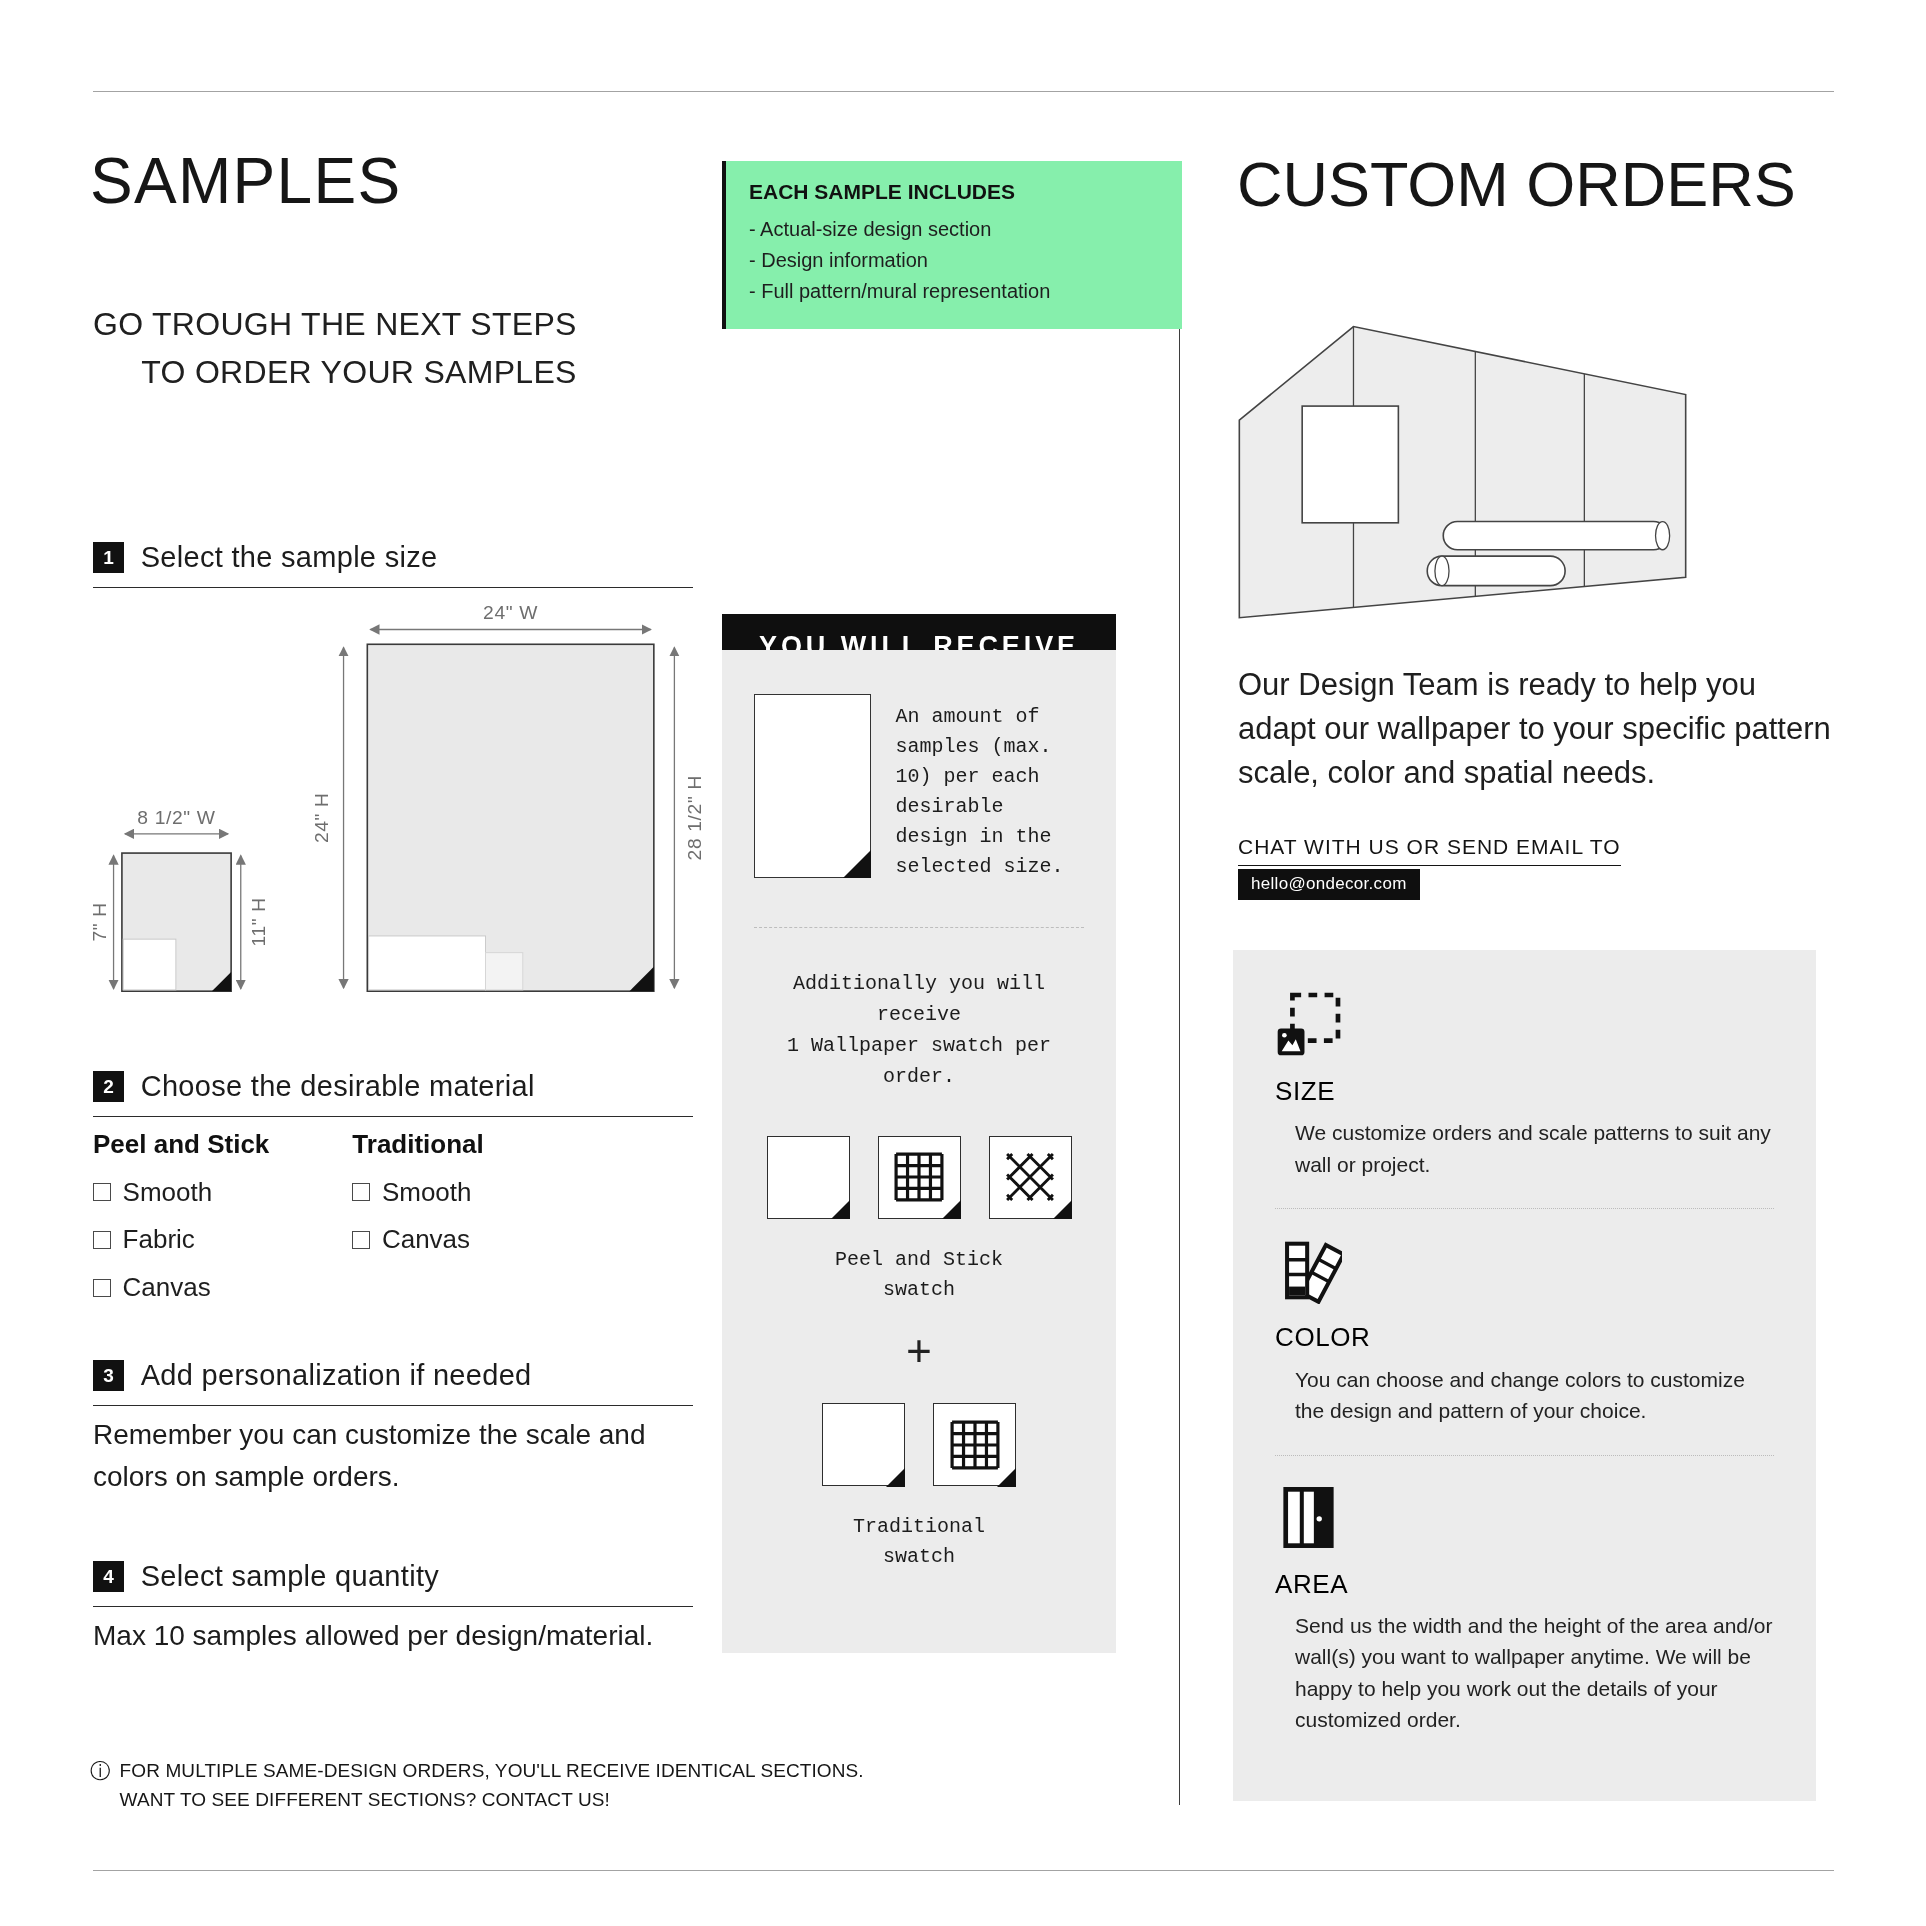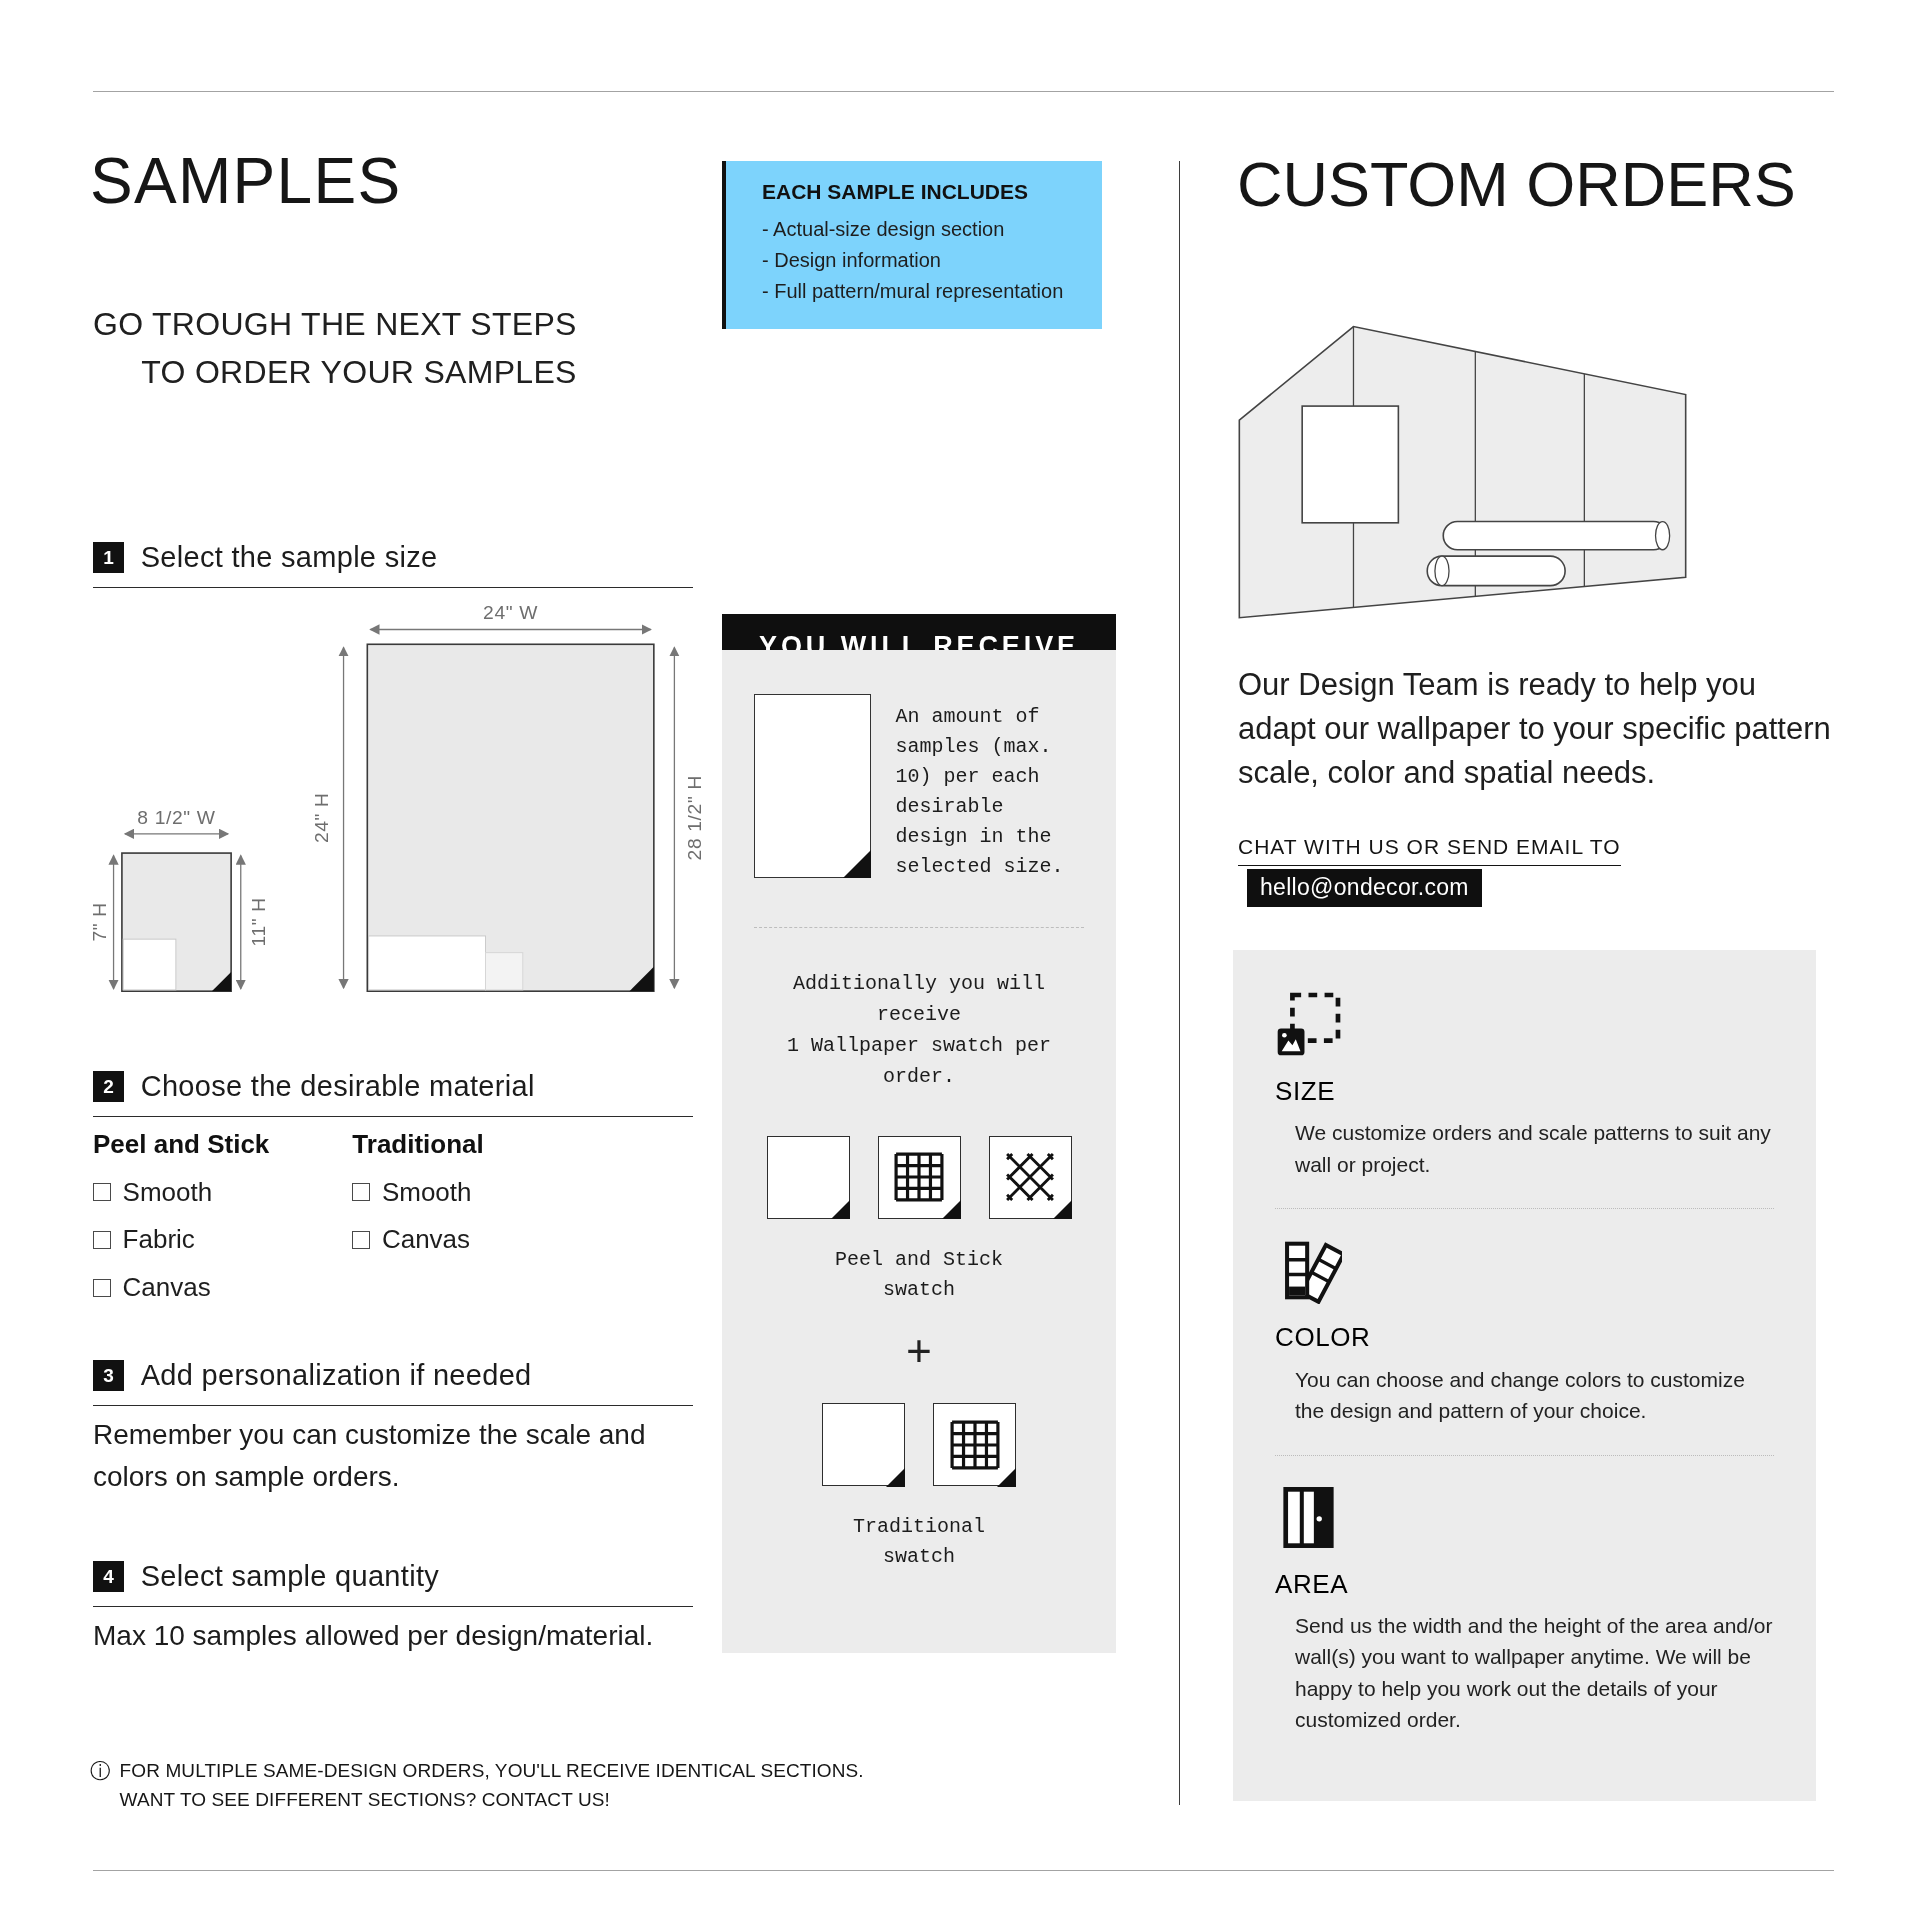--- a/index.html
+++ b/index.html
@@ -13,21 +13,21 @@
   .rule { position:absolute; left:93px; width:1741px; height:1.3px; background:#a3a3a3; }
   .top-rule { top:91px; }
   .bottom-rule { top:1870px; }
   .vdivider { position:absolute; left:1179px; top:161px; width:1.3px; height:1644px; background:#3d3d3d; }
 
   .samples-title { position:absolute; left:90px; top:144px; font-size:64px; font-weight:500; letter-spacing:1.3px; color:#161616; }
   .custom-title  { position:absolute; left:1237px; top:148px; font-size:63px; font-weight:500; letter-spacing:0px; color:#161616; }
 
   .intro { position:absolute; left:93px; top:300px; font-size:32px; line-height:1.5; letter-spacing:0.3px; color:#202020;text-align:right; }
 
-  .includes-box { position:absolute; left:722px; top:161px; width:380px; background:#7dd3fc; border-left:4.5px solid #111; padding:19px 36px 22px; }
+  .includes-box { position:absolute; left:722px; top:161px; width:460px; background:#86efac; border-left:4.5px solid #111; padding:19px 23px 22px; }
   .includes-heading { font-size:21px; font-weight:bold; margin-bottom:10.3px; color:#111; }
   .includes-item { font-size:20px; line-height:1.55; padding-left:11.6px; text-indent:-11.6px; color:#1e1e1e; }
 
   .step-header { position:absolute; left:93px; width:600px; display:flex; align-items:center; gap:16.7px;
                  border-bottom:1.6px solid #2b2b2b; padding-bottom:13px; }
   .step-num { width:31px; height:31px; background:#111; color:#fff; font-size:19px; font-weight:bold;
               display:flex; align-items:center; justify-content:center; flex:none; }
   .step-label { font-size:29px; font-weight:500; letter-spacing:0.3px; }
 
   .size-diagram { position:absolute; left:93px; top:596px; overflow:visible; }
@@ -61,21 +61,21 @@
   .rp-label { text-align:center; margin-top:26px; font-size:20px; line-height:1.5; color:#1c1c1c; }
   .rp-plus { text-align:center; font-size:44px; font-weight:300; margin-top:24.4px; color:#222; }
   .rp-row2 { margin-top:24.4px; }
 
   .house { position:absolute; left:1238px; top:324px; }
 
   .custom-desc { position:absolute; left:1238px; top:663px; width:597px; font-size:31px; line-height:1.42; color:#1e1e1e; }
   .contact-label { position:absolute; left:1238px; top:835px; display:inline-block; font-size:21px; letter-spacing:1px;
                    color:#141414; border-bottom:1.3px solid #141414; padding-bottom:6.4px; }
   .email-badge { position:absolute; left:1238px; top:869px; display:inline-block; background:#0f0f0f; color:#fff;
-                 padding:5.1px 13px 6.4px; font-size:23px; letter-spacing:0.3px;margin-left:9px; }
+                 padding:5.1px 13px 6.4px; font-size:17px; letter-spacing:0.3px; }
 
   .custom-panel { position:absolute; left:1233px; top:950px; width:583px; height:851px; background:#ececec; padding:41px 42px; }
   .feature-icon svg { width:67px; height:67px; display:block; }
   .feature-heading { font-size:26px; letter-spacing:0.6px; margin-top:18px; font-weight:500; color:#000000; }
   .feature-text { font-size:21px; line-height:1.5; margin-top:10.3px; color:#222;margin-left:20px; }
   .feature-divider { border-top:1.6px dotted #bcbcbc; margin:28px 0; }
 </style>
 </head>
 <body>
 

